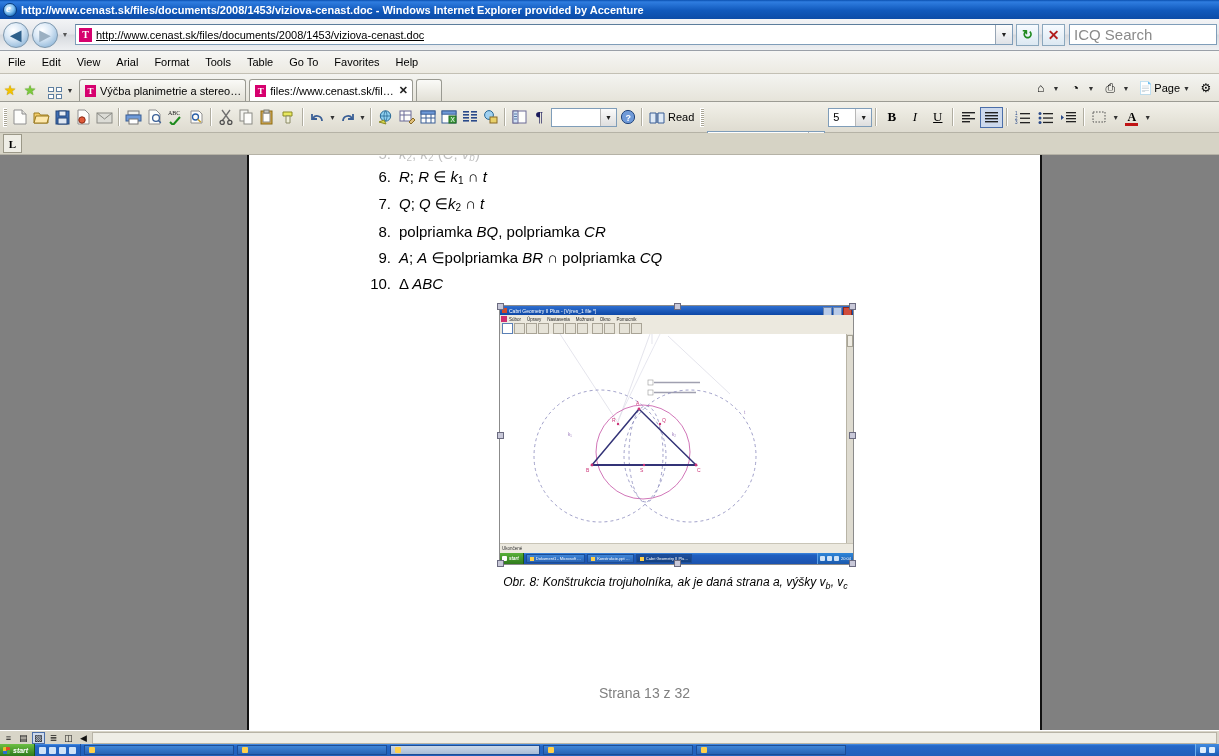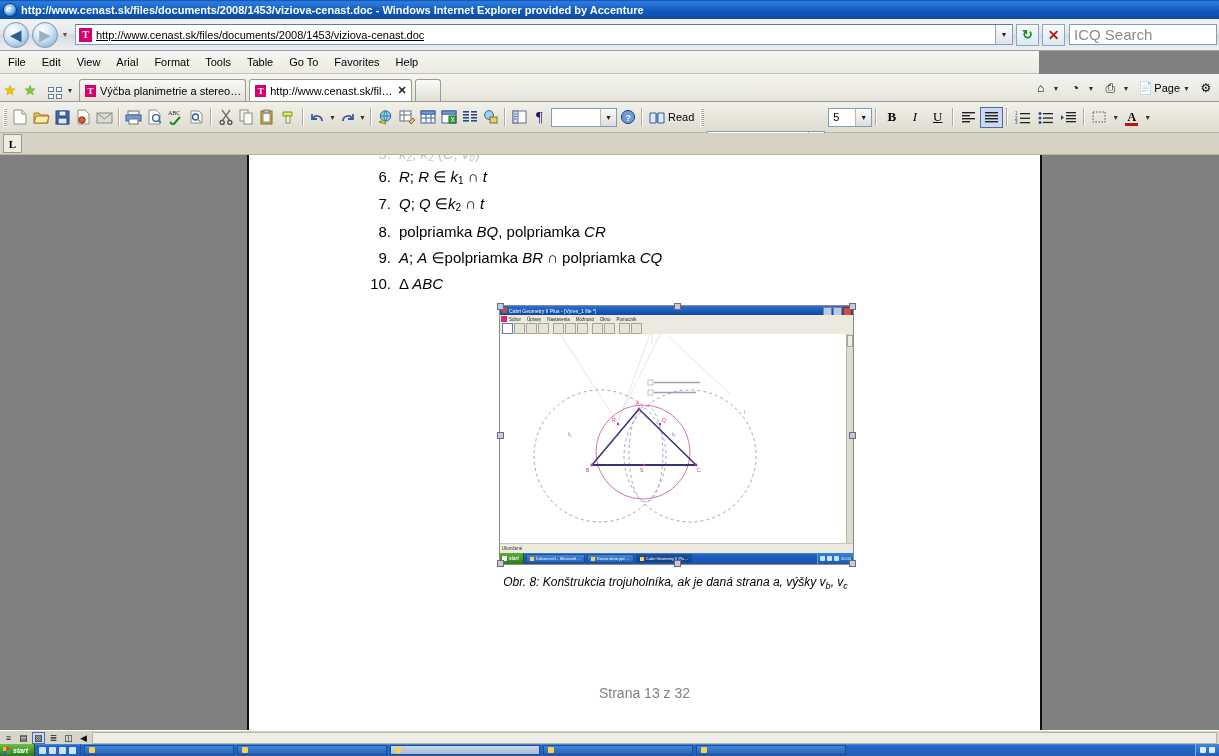--- a/index.html
+++ b/index.html
@@ -74,21 +74,21 @@
   .stop-ico{font-size:14px;color:#b11d1d;font-weight:bold;line-height:1;}
   .search-box{
     width:148px;height:21px;margin-left:4px;margin-right:2px;background:#fff;
     border:1px solid #7f9db9;box-sizing:border-box;display:flex;align-items:center;
     padding-left:4px;flex:0 0 auto;
   }
   .search-box span{font-size:15px;color:#8a8a8a;}
 
   
   .menubar{
-    position:absolute;left:0;top:51px;width:1039px;height:23px;
+    position:absolute;left:0;top:51px;width:1219px;height:23px;
     background:linear-gradient(to bottom,#f6f6f4 0%,#eceae2 100%);
     display:flex;align-items:center;border-bottom:1px solid #c3c0b4;box-sizing:border-box;
   }
   .menubar .mi{font-size:11px;color:#000;padding:2px 8px;cursor:default;}
 
   
   .tabbar{
     position:absolute;left:0;top:74px;width:1219px;height:28px;
     background:linear-gradient(to bottom,#f4f4f1 0%,#e6e4da 100%);
     display:flex;align-items:flex-end;border-bottom:1px solid #9c9c94;box-sizing:border-box;
@@ -346,21 +346,21 @@
         <i></i>
       </div>
     <div class="tab-arrow">▼</div>
 
     <div class="tab">
       <span class="doc-ico">T</span>
       <span class="lbl">Výčba planimetrie a stereo…</span>
     </div>
     <div class="tab active">
       <span class="doc-ico">T</span>
-      <span class="lbl">http://www.cenast.sk/fil…</span>
+      <span class="lbl">files://www.cenast.sk/fil…</span>
       <span class="x">✕</span>
     </div>
     <div class="tab newtab">
         <span></span>
       </div>
 
     <div class="cmd-right">
       <div class="cmd-item">
           <span class="cmd-ico">⌂</span>
           <span class="caret">▼</span>

